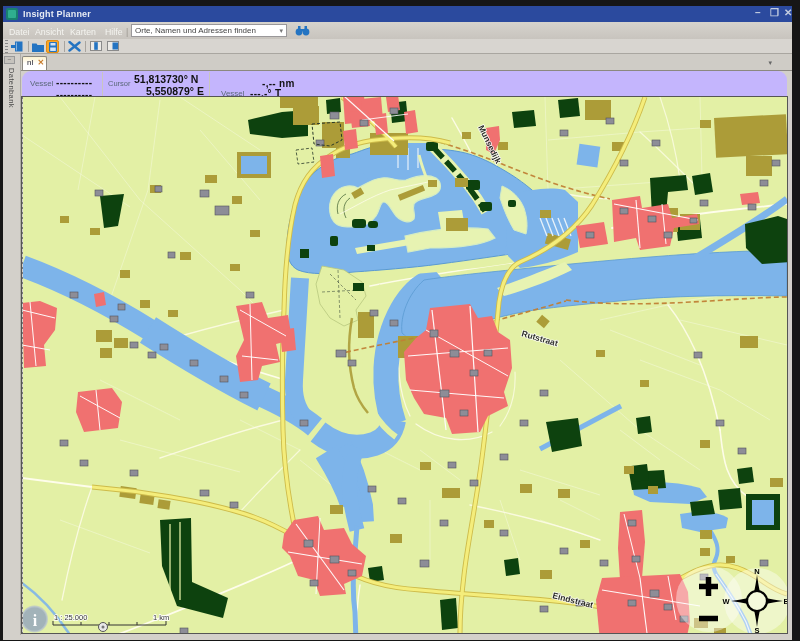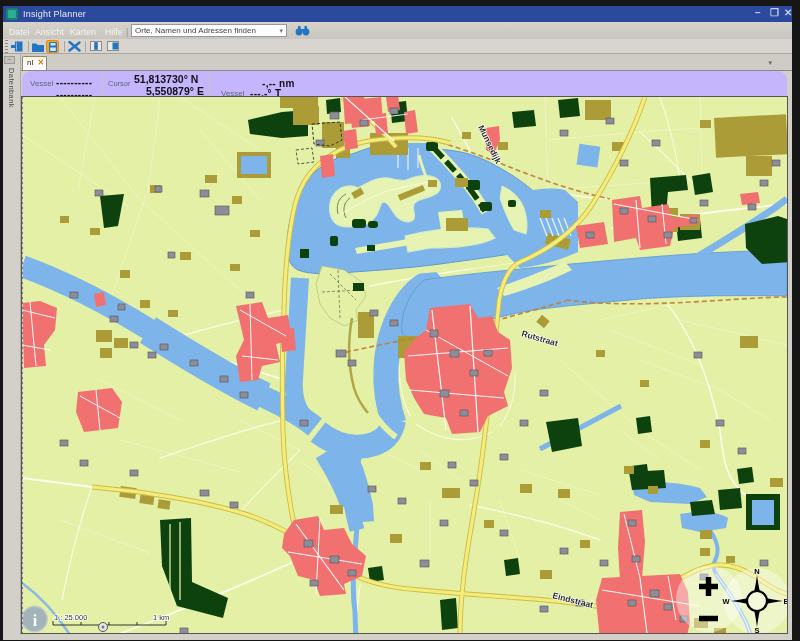--- a/index.html
+++ b/index.html
@@ -1,21 +1,21 @@
 <!DOCTYPE html>
 <html><head>
 <meta charset="utf-8">
 <style>
 * { margin:0; padding:0; box-sizing:border-box; }
 html,body { width:800px; height:641px; overflow:hidden; background:#161616; font-family:"Liberation Sans",sans-serif; }
 #win { position:absolute; left:3px; top:6px; width:789px; height:634px; background:#d3d0ca; }
 #titlebar { position:absolute; left:0; top:0; width:100%; height:16px; background:#2b4a9e; }
 #appicon { position:absolute; left:3px; top:2px; width:12px; height:12px; background:#18806e; border-radius:2px; }
 #appicon:after { content:""; position:absolute; left:2px; top:2px; width:8px; height:8px; background:#2fae8f; border-radius:1px; }
-#title { position:absolute; left:20px; top:3px; color:#e8ecf4; font-size:9px; font-weight:normal; letter-spacing:0.2px; }
+#title { position:absolute; left:20px; top:3px; color:#e8ecf4; font-size:9px; font-weight:bold; letter-spacing:0.2px; }
 .winbtn { position:absolute; top:1px; color:#c3cde0; font-size:10px; font-weight:bold; }
 #menubar { position:absolute; left:0; top:16px; width:100%; height:17px; background:linear-gradient(#d6d3cd,#c8c4be); }
 .menuitem { position:absolute; top:5px; color:#f4f4f0; font-size:8.8px; }
 #combo { position:absolute; left:128px; top:2px; width:156px; height:13px; background:#fff; border:1px solid #9a989a; font-size:8px; color:#444; padding:1px 3px; }
 #comboarrow { position:absolute; right:3px; top:2px; color:#777; font-size:7px; }
 #binoc { position:absolute; left:292px; top:3px; width:15px; height:11px; }
 #toolbar { position:absolute; left:0; top:33px; width:100%; height:15px; background:#d8d5d0; border-bottom:1px solid #a9a6a0; }
 .tbsep { position:absolute; top:2px; width:1px; height:11px; background:#a8a49e; }
 #grip { position:absolute; left:2px; top:1px; width:3px; height:13px; background-image:repeating-linear-gradient(#888 0 1px, transparent 1px 3px); }
 #tabstrip { position:absolute; left:18px; top:48px; width:771px; height:17px; background:#cfccc6; border-bottom:1px solid #8b8880; }

